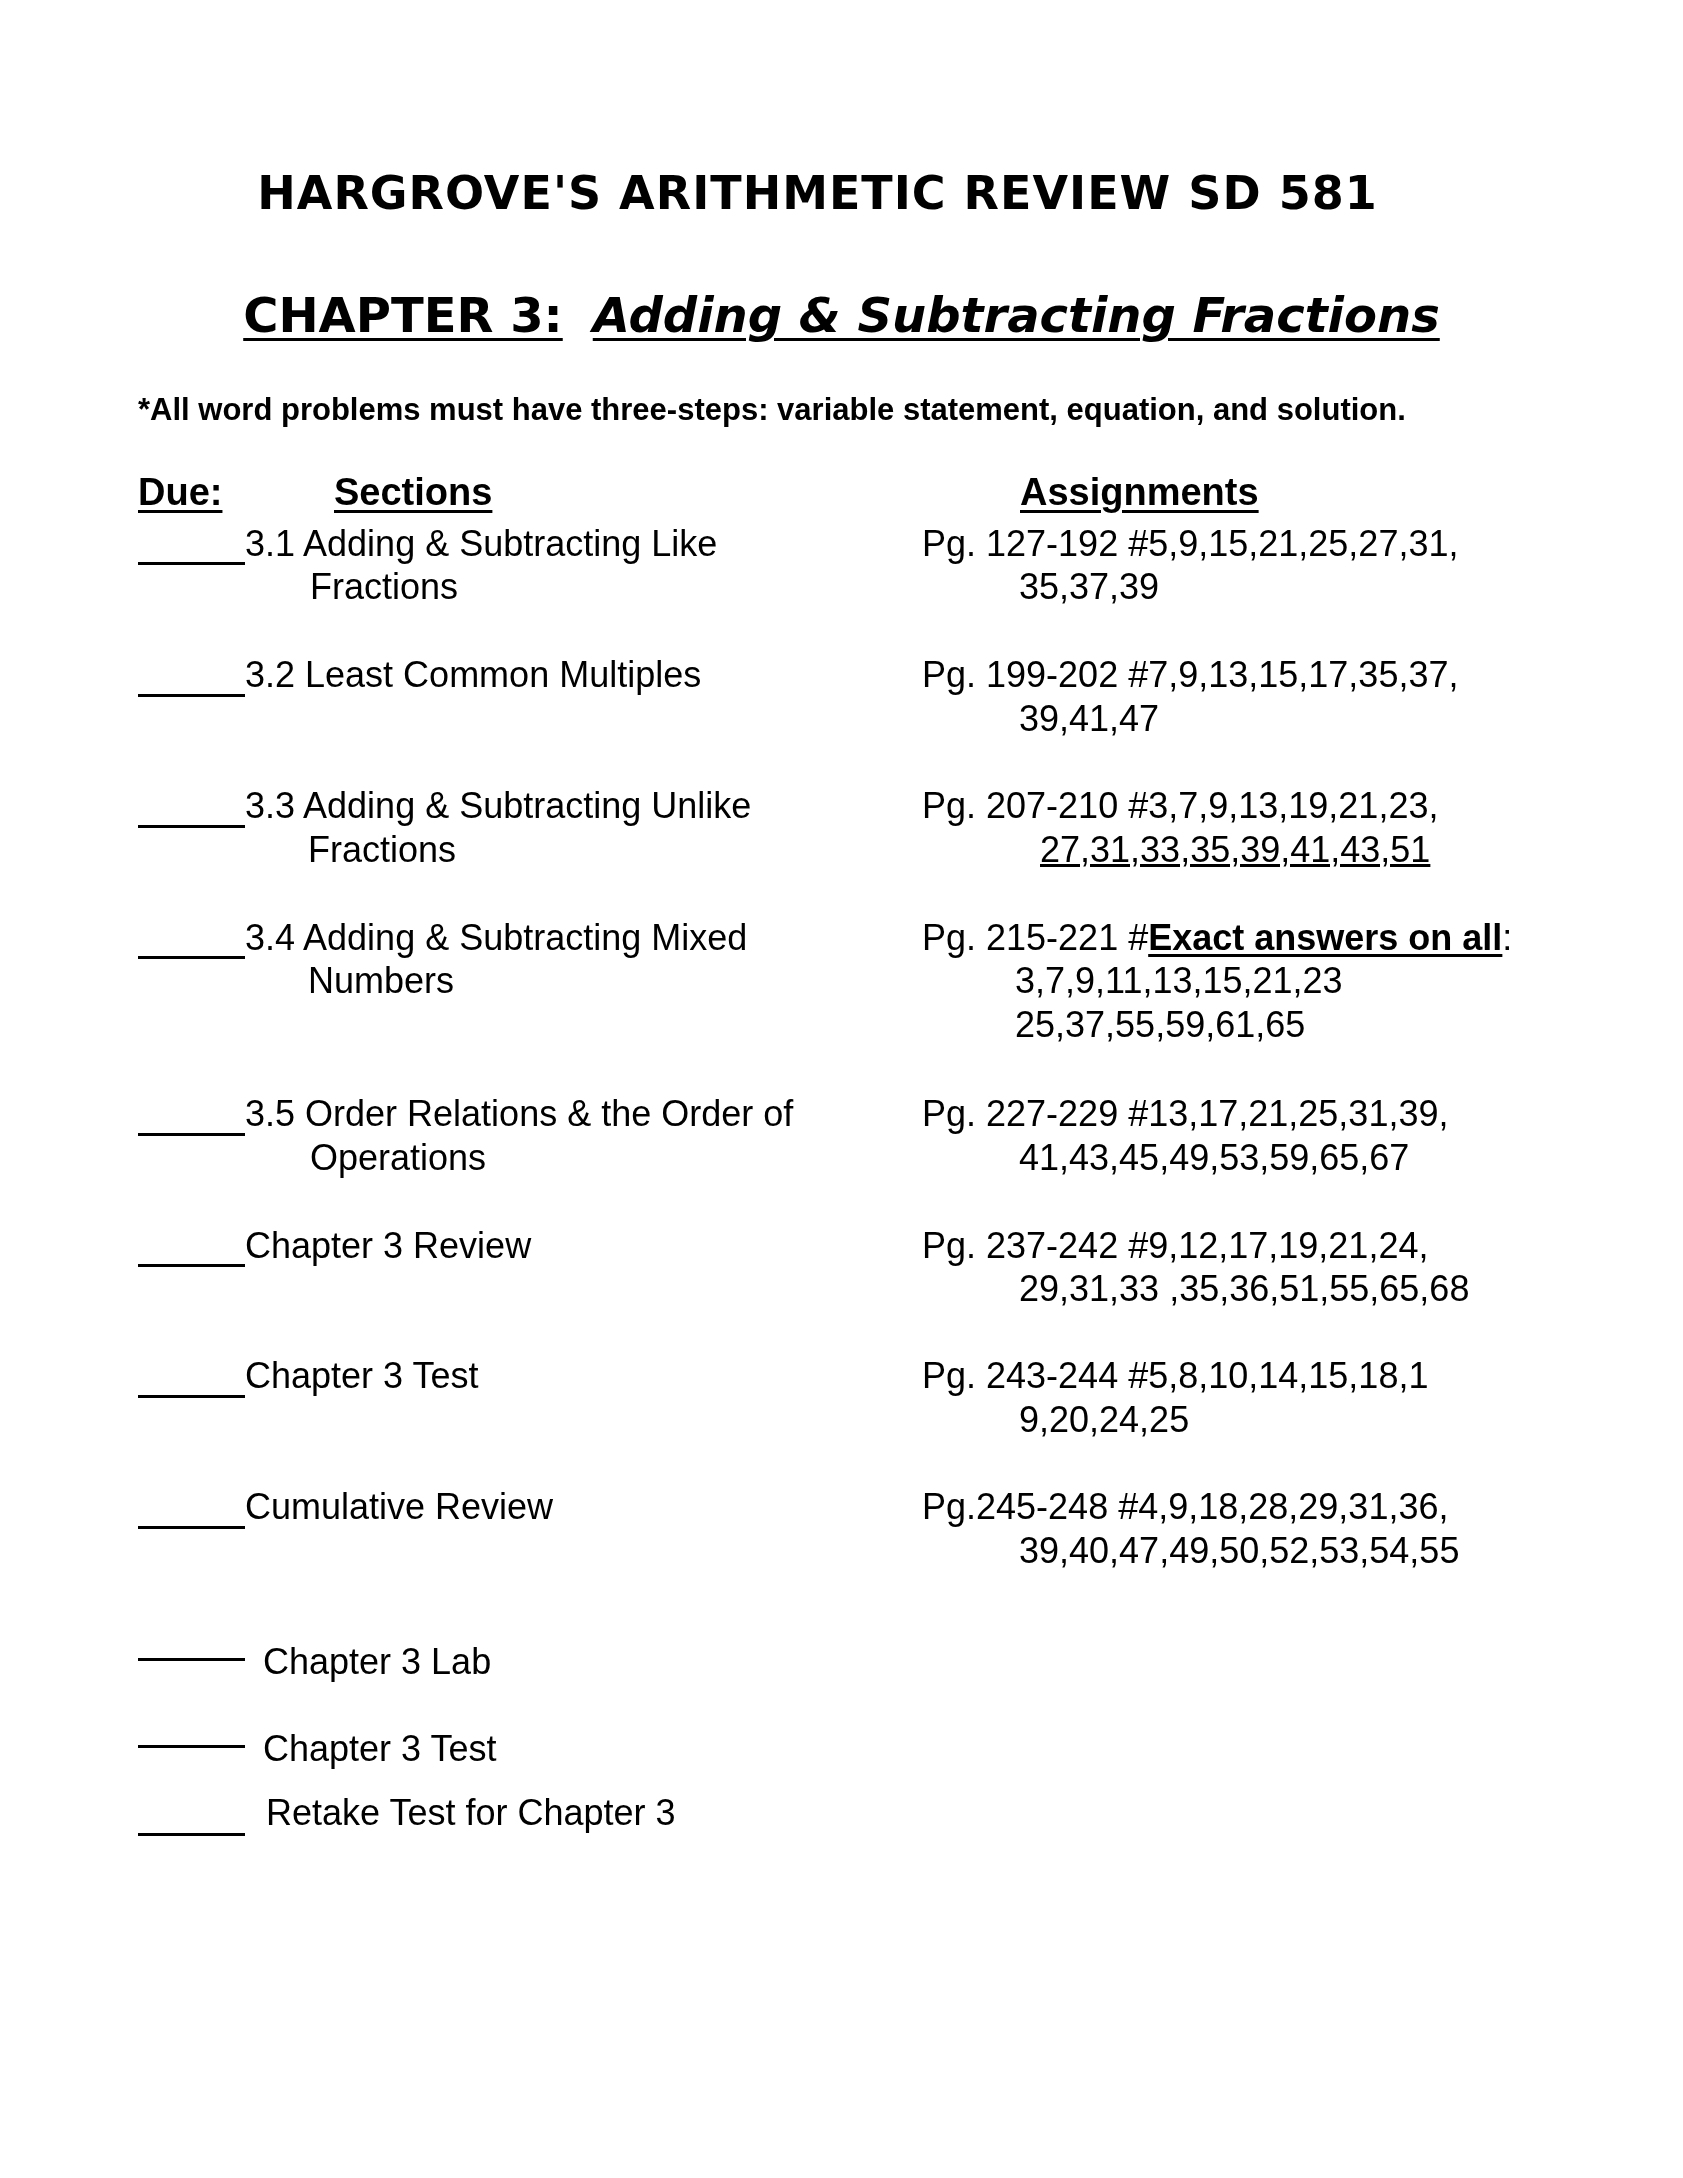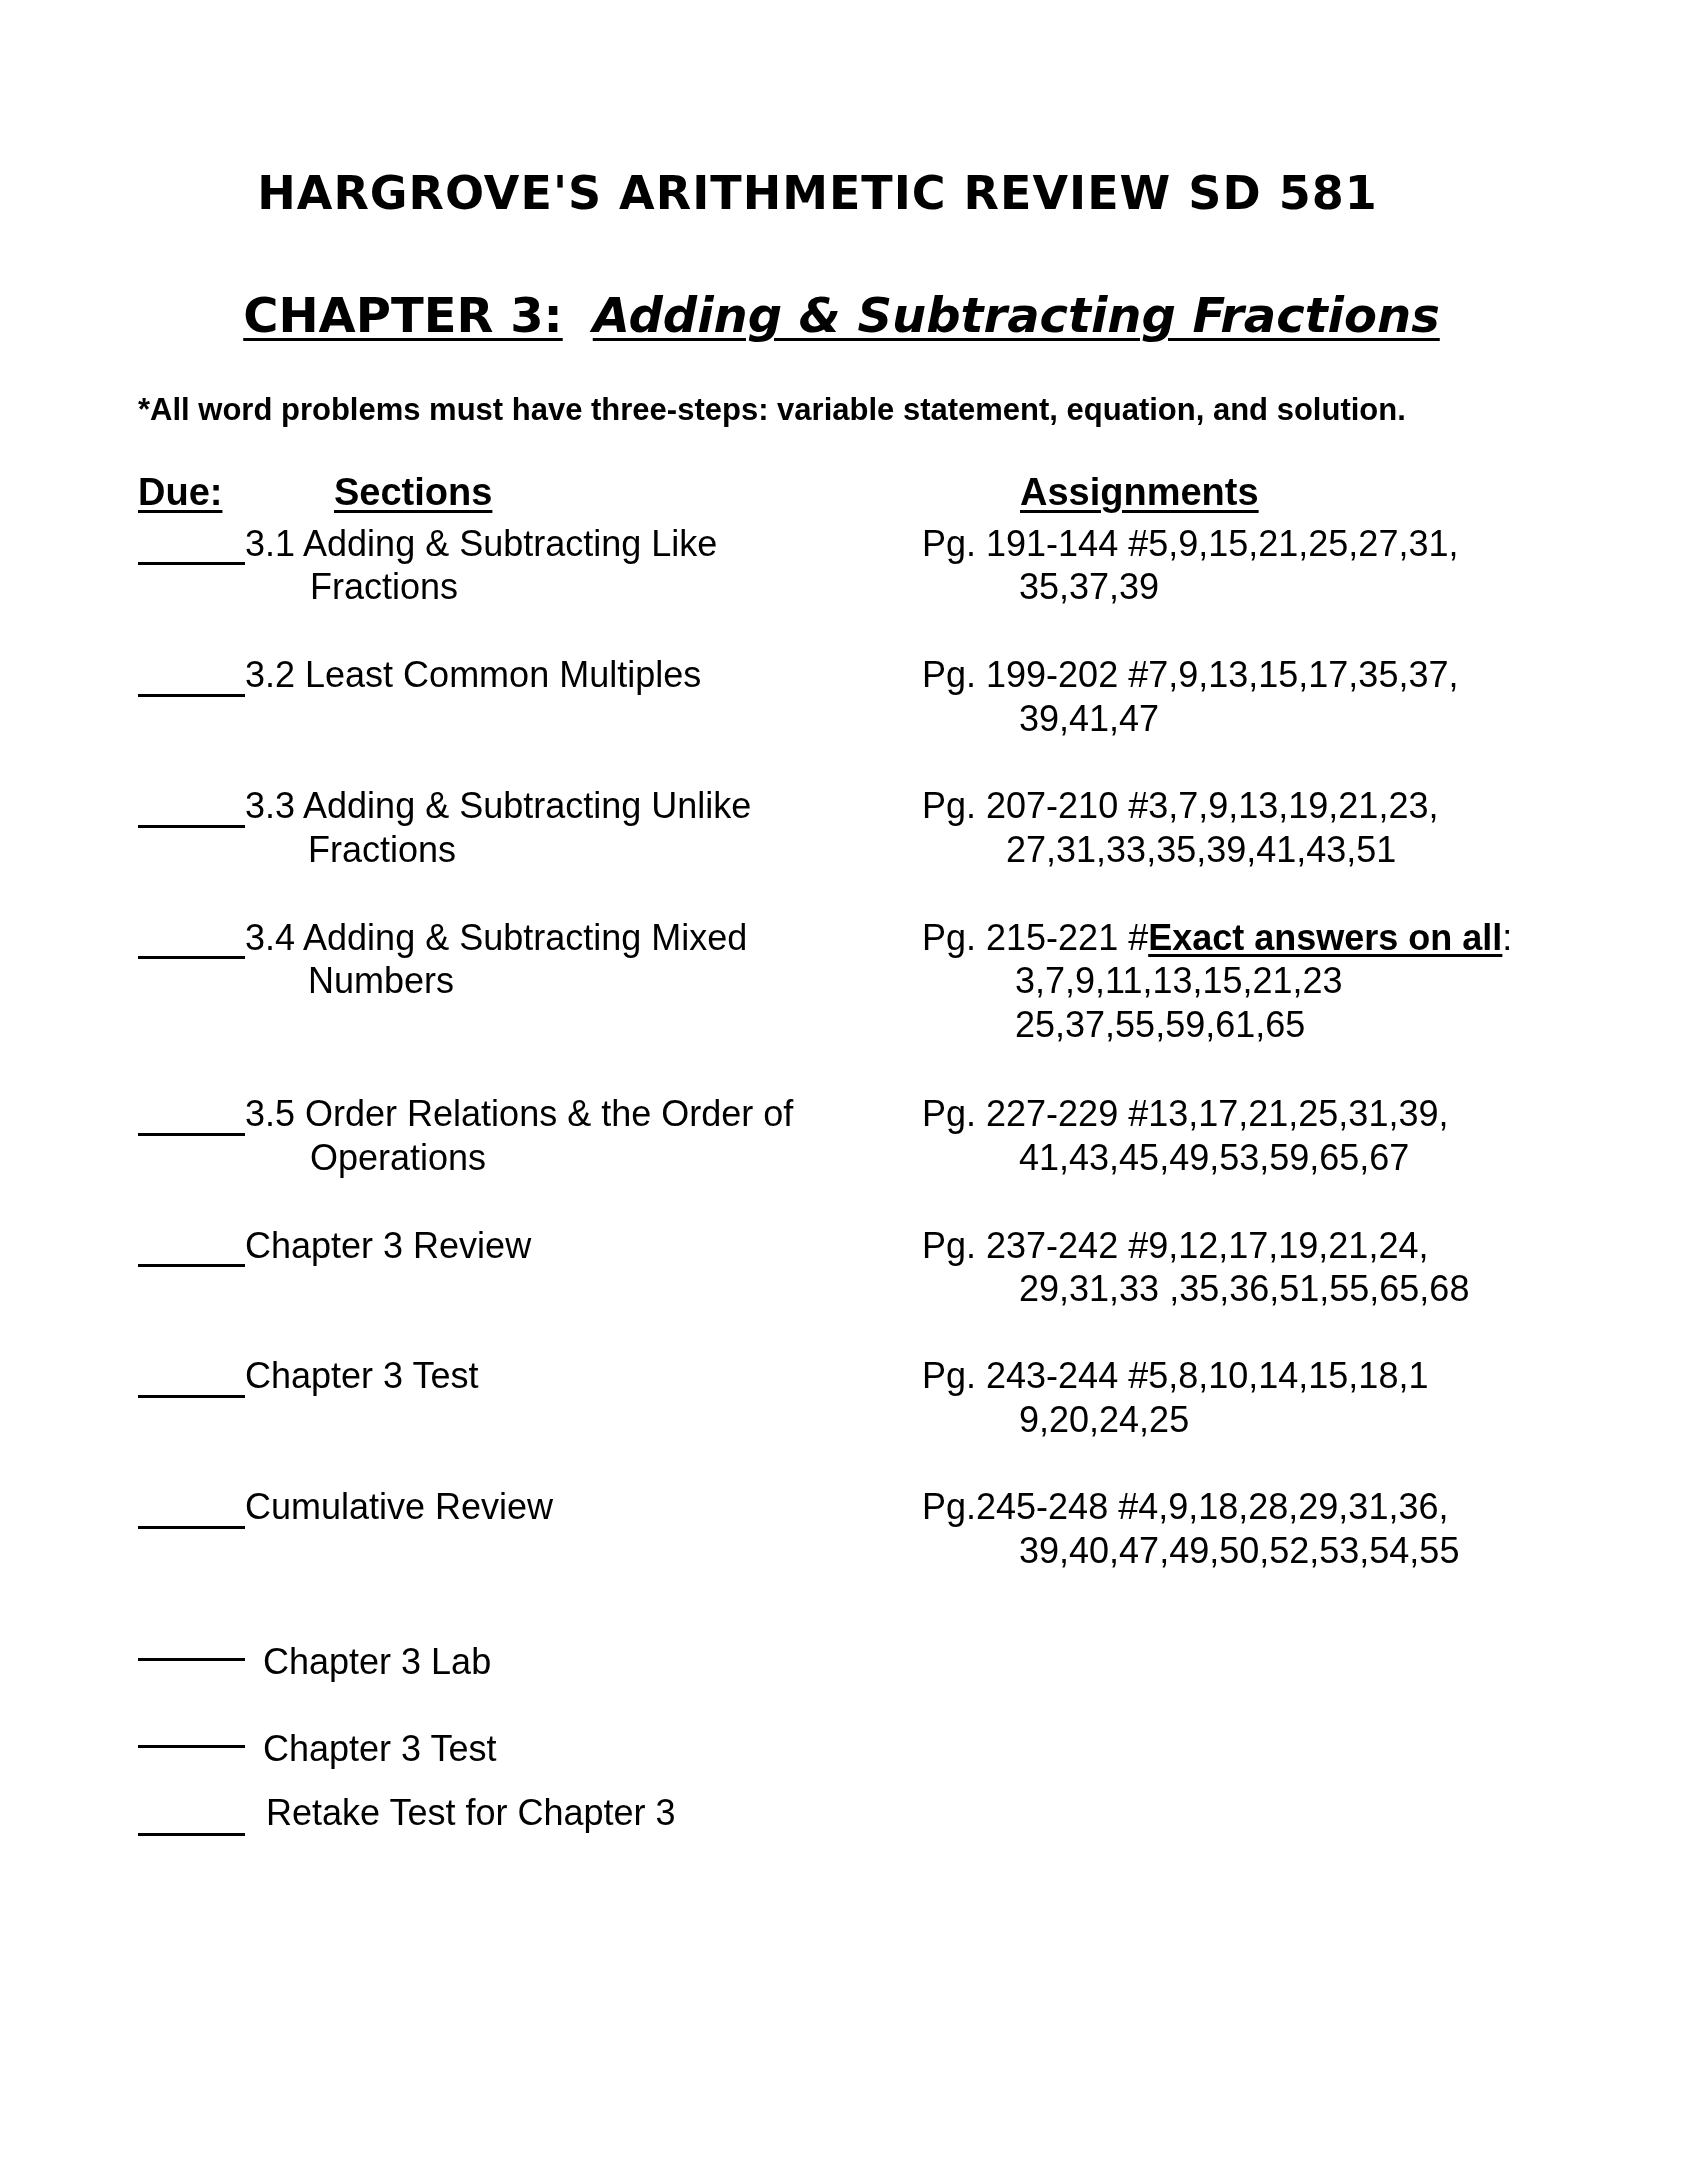--- a/index.html
+++ b/index.html
@@ -28,21 +28,21 @@
     .row-text {
       font-family: "Liberation Sans", sans-serif; font-size: 36px; line-height: 44px;
     }
     .blank-wrap { position: absolute; left: 138px; width: 107px; height: 3px; background: #000; }
     .sec-label { position: absolute; left: 245px; }
     .sec-label.spaced { left: 263px; margin-top: 23px; }
     .sec-label.spaced2 { left: 266px; }
     .sec-cont { position: absolute; left: 310px; }
     .asg { position: absolute; left: 922px; }
     .asg-cont { position: absolute; left: 1019px; }
-    .asg-cont.wide { left: 1006px; }
+    .asg-cont.wide { left: 1040px; text-decoration: underline; }
     .asg-cont.narrow { left: 1015px; }
     .emph { font-weight: bold; text-decoration: underline; text-decoration-thickness: 3px; text-underline-offset: 4px; }
   </style>
 </head>
 <body>
 
 <div>
 
   <div class="abs title">HARGROVE'S ARITHMETIC REVIEW SD 581</div>
 
@@ -53,21 +53,21 @@
   <div class="abs note">*All word problems must have three-steps: variable statement, equation, and solution.</div>
 
   <div class="abs hdr" style="left:138px;">Due:</div>
   <div class="abs hdr" style="left:334px;">Sections</div>
   <div class="abs hdr" style="left:1020px;">Assignments</div>
 
   <div class="row-text">
     <div class="blank-wrap" style="top:562px;"></div>
     <div class="sec-label abs" style="top:522px;">3.1 Adding &amp; Subtracting Like</div>
     <div class="sec-cont abs" style="top:565px;">Fractions</div>
-    <div class="asg abs" style="top:522px;">Pg. 191-144 #5,9,15,21,25,27,31,</div>
+    <div class="asg abs" style="top:522px;">Pg. 127-192 #5,9,15,21,25,27,31,</div>
     <div class="asg-cont abs" style="top:565px;">35,37,39</div>
   </div>
 
   <div class="row-text">
     <div class="blank-wrap" style="top:694px;"></div>
     <div class="sec-label abs" style="top:653px;">3.2 Least Common Multiples</div>
     <div class="asg abs" style="top:653px;">Pg. 199-202 #7,9,13,15,17,35,37,</div>
     <div class="asg-cont abs" style="top:697px;">39,41,47</div>
   </div>
 

